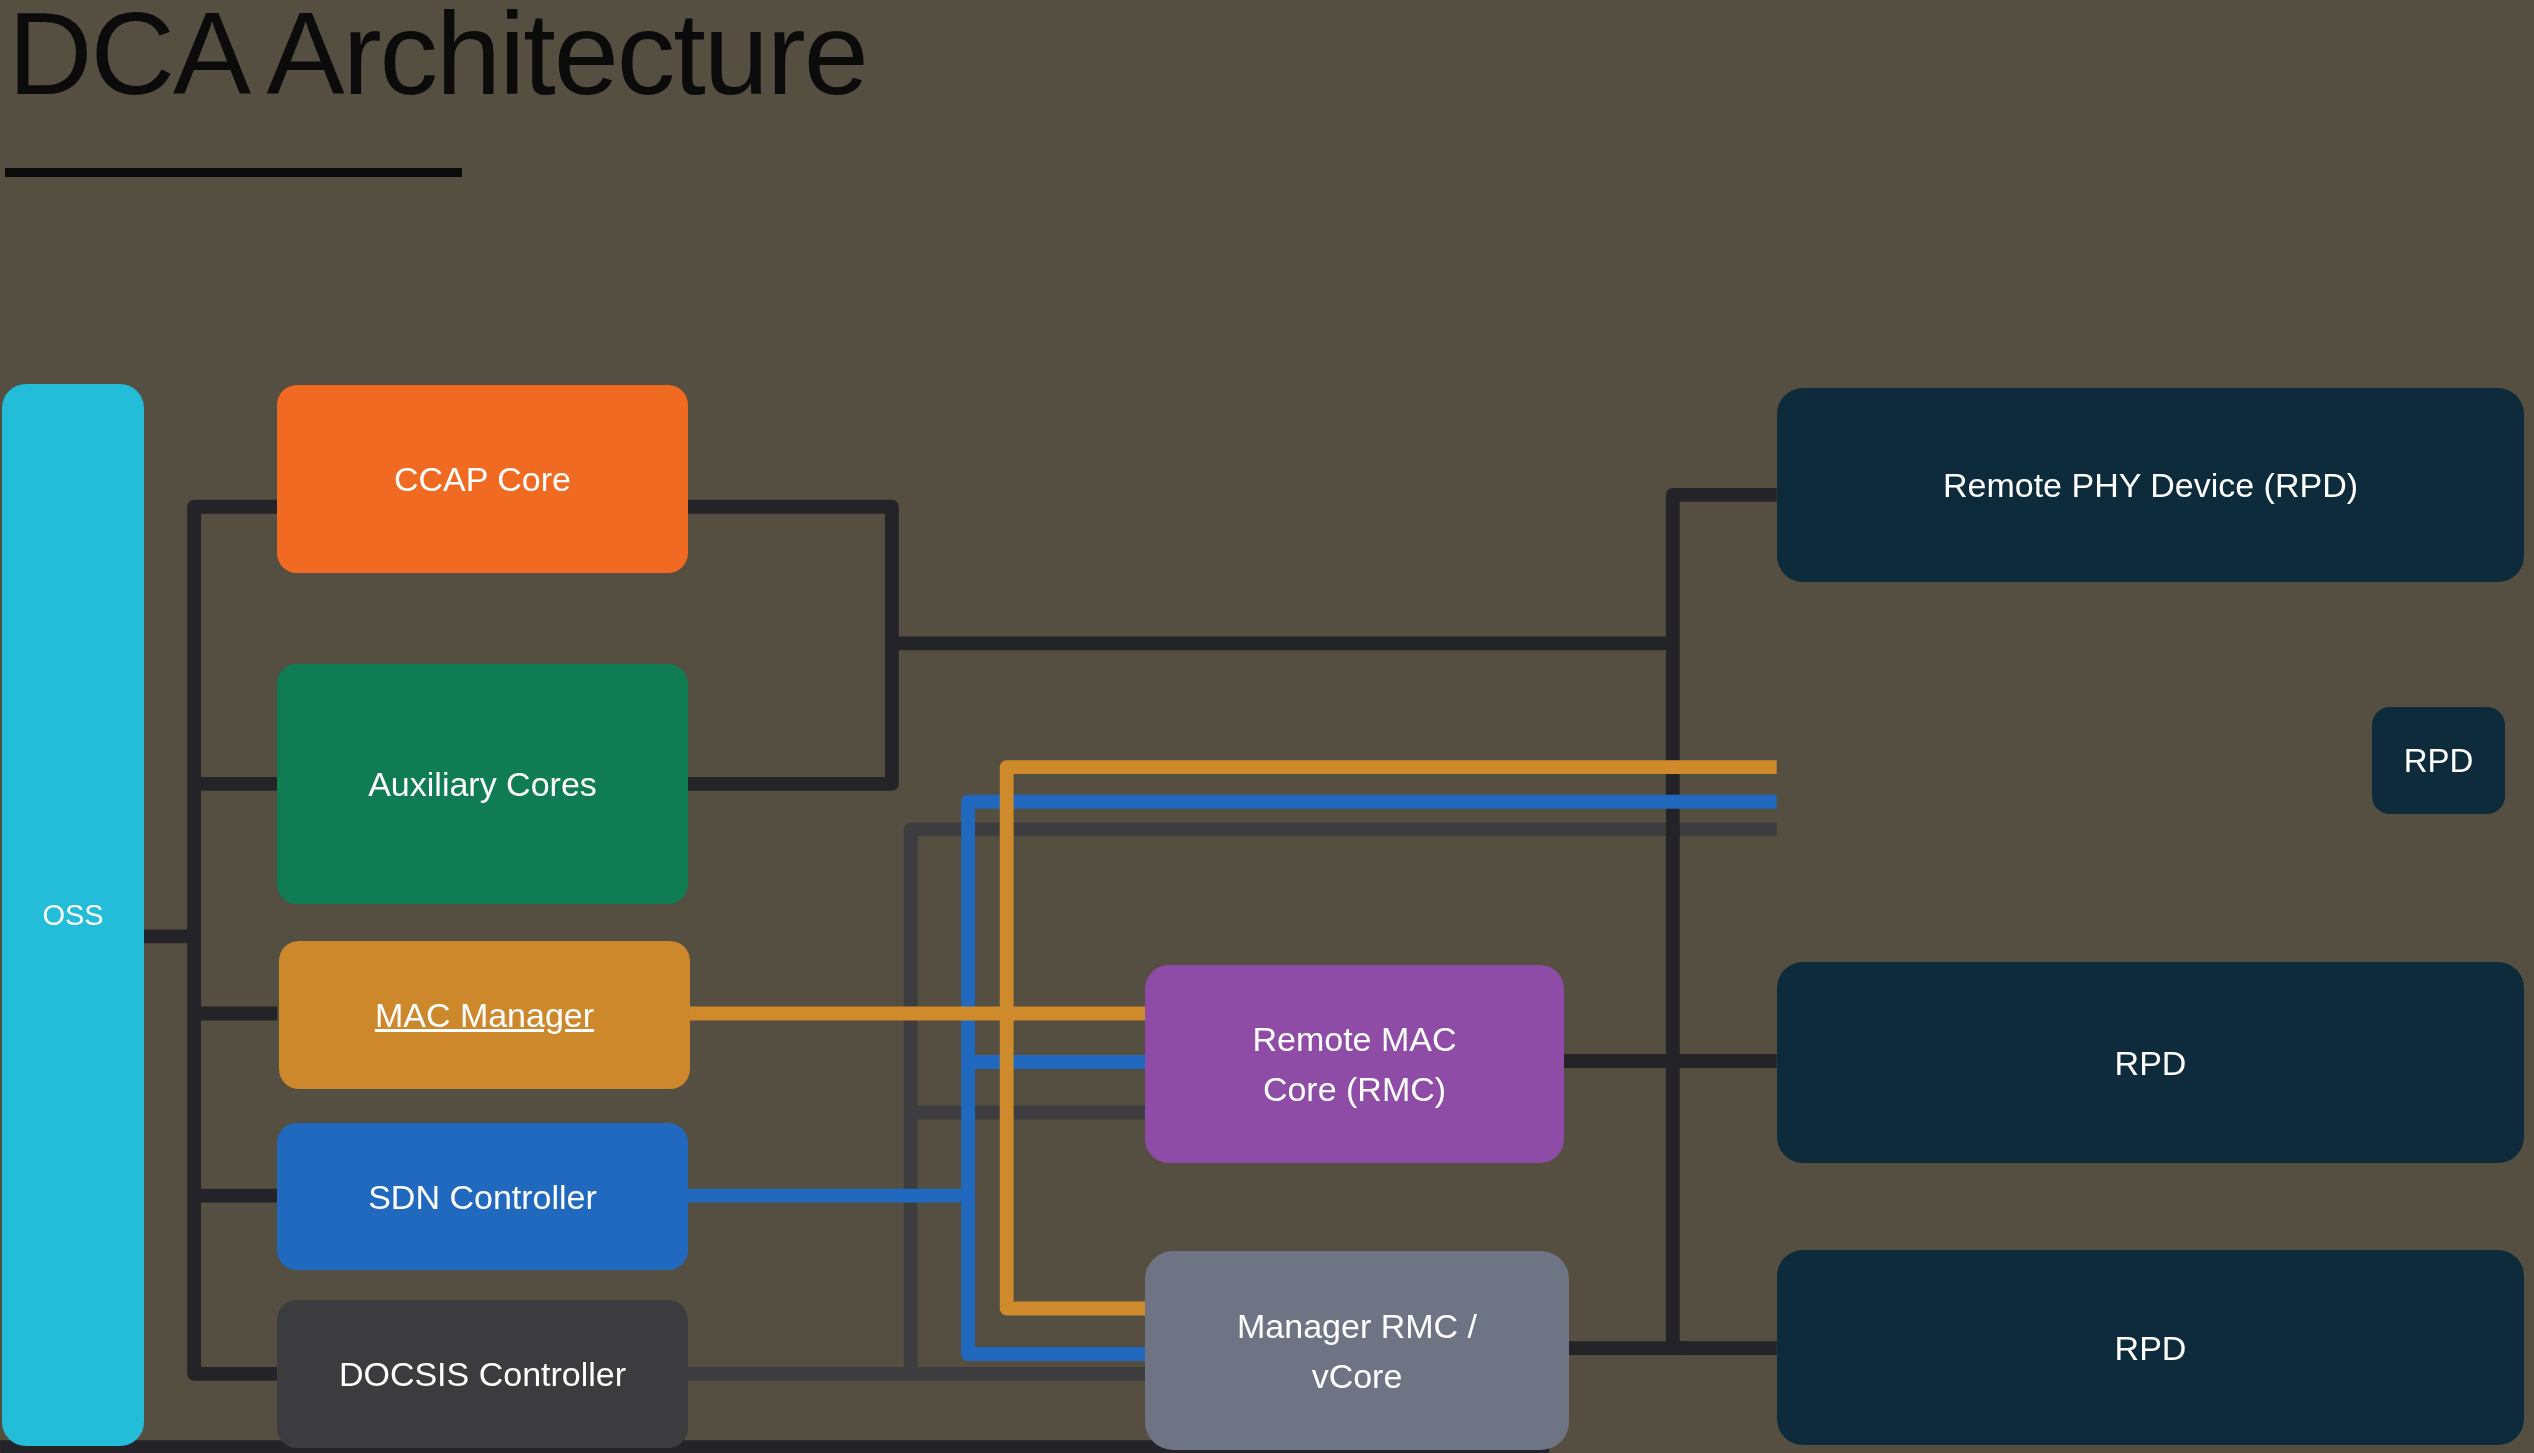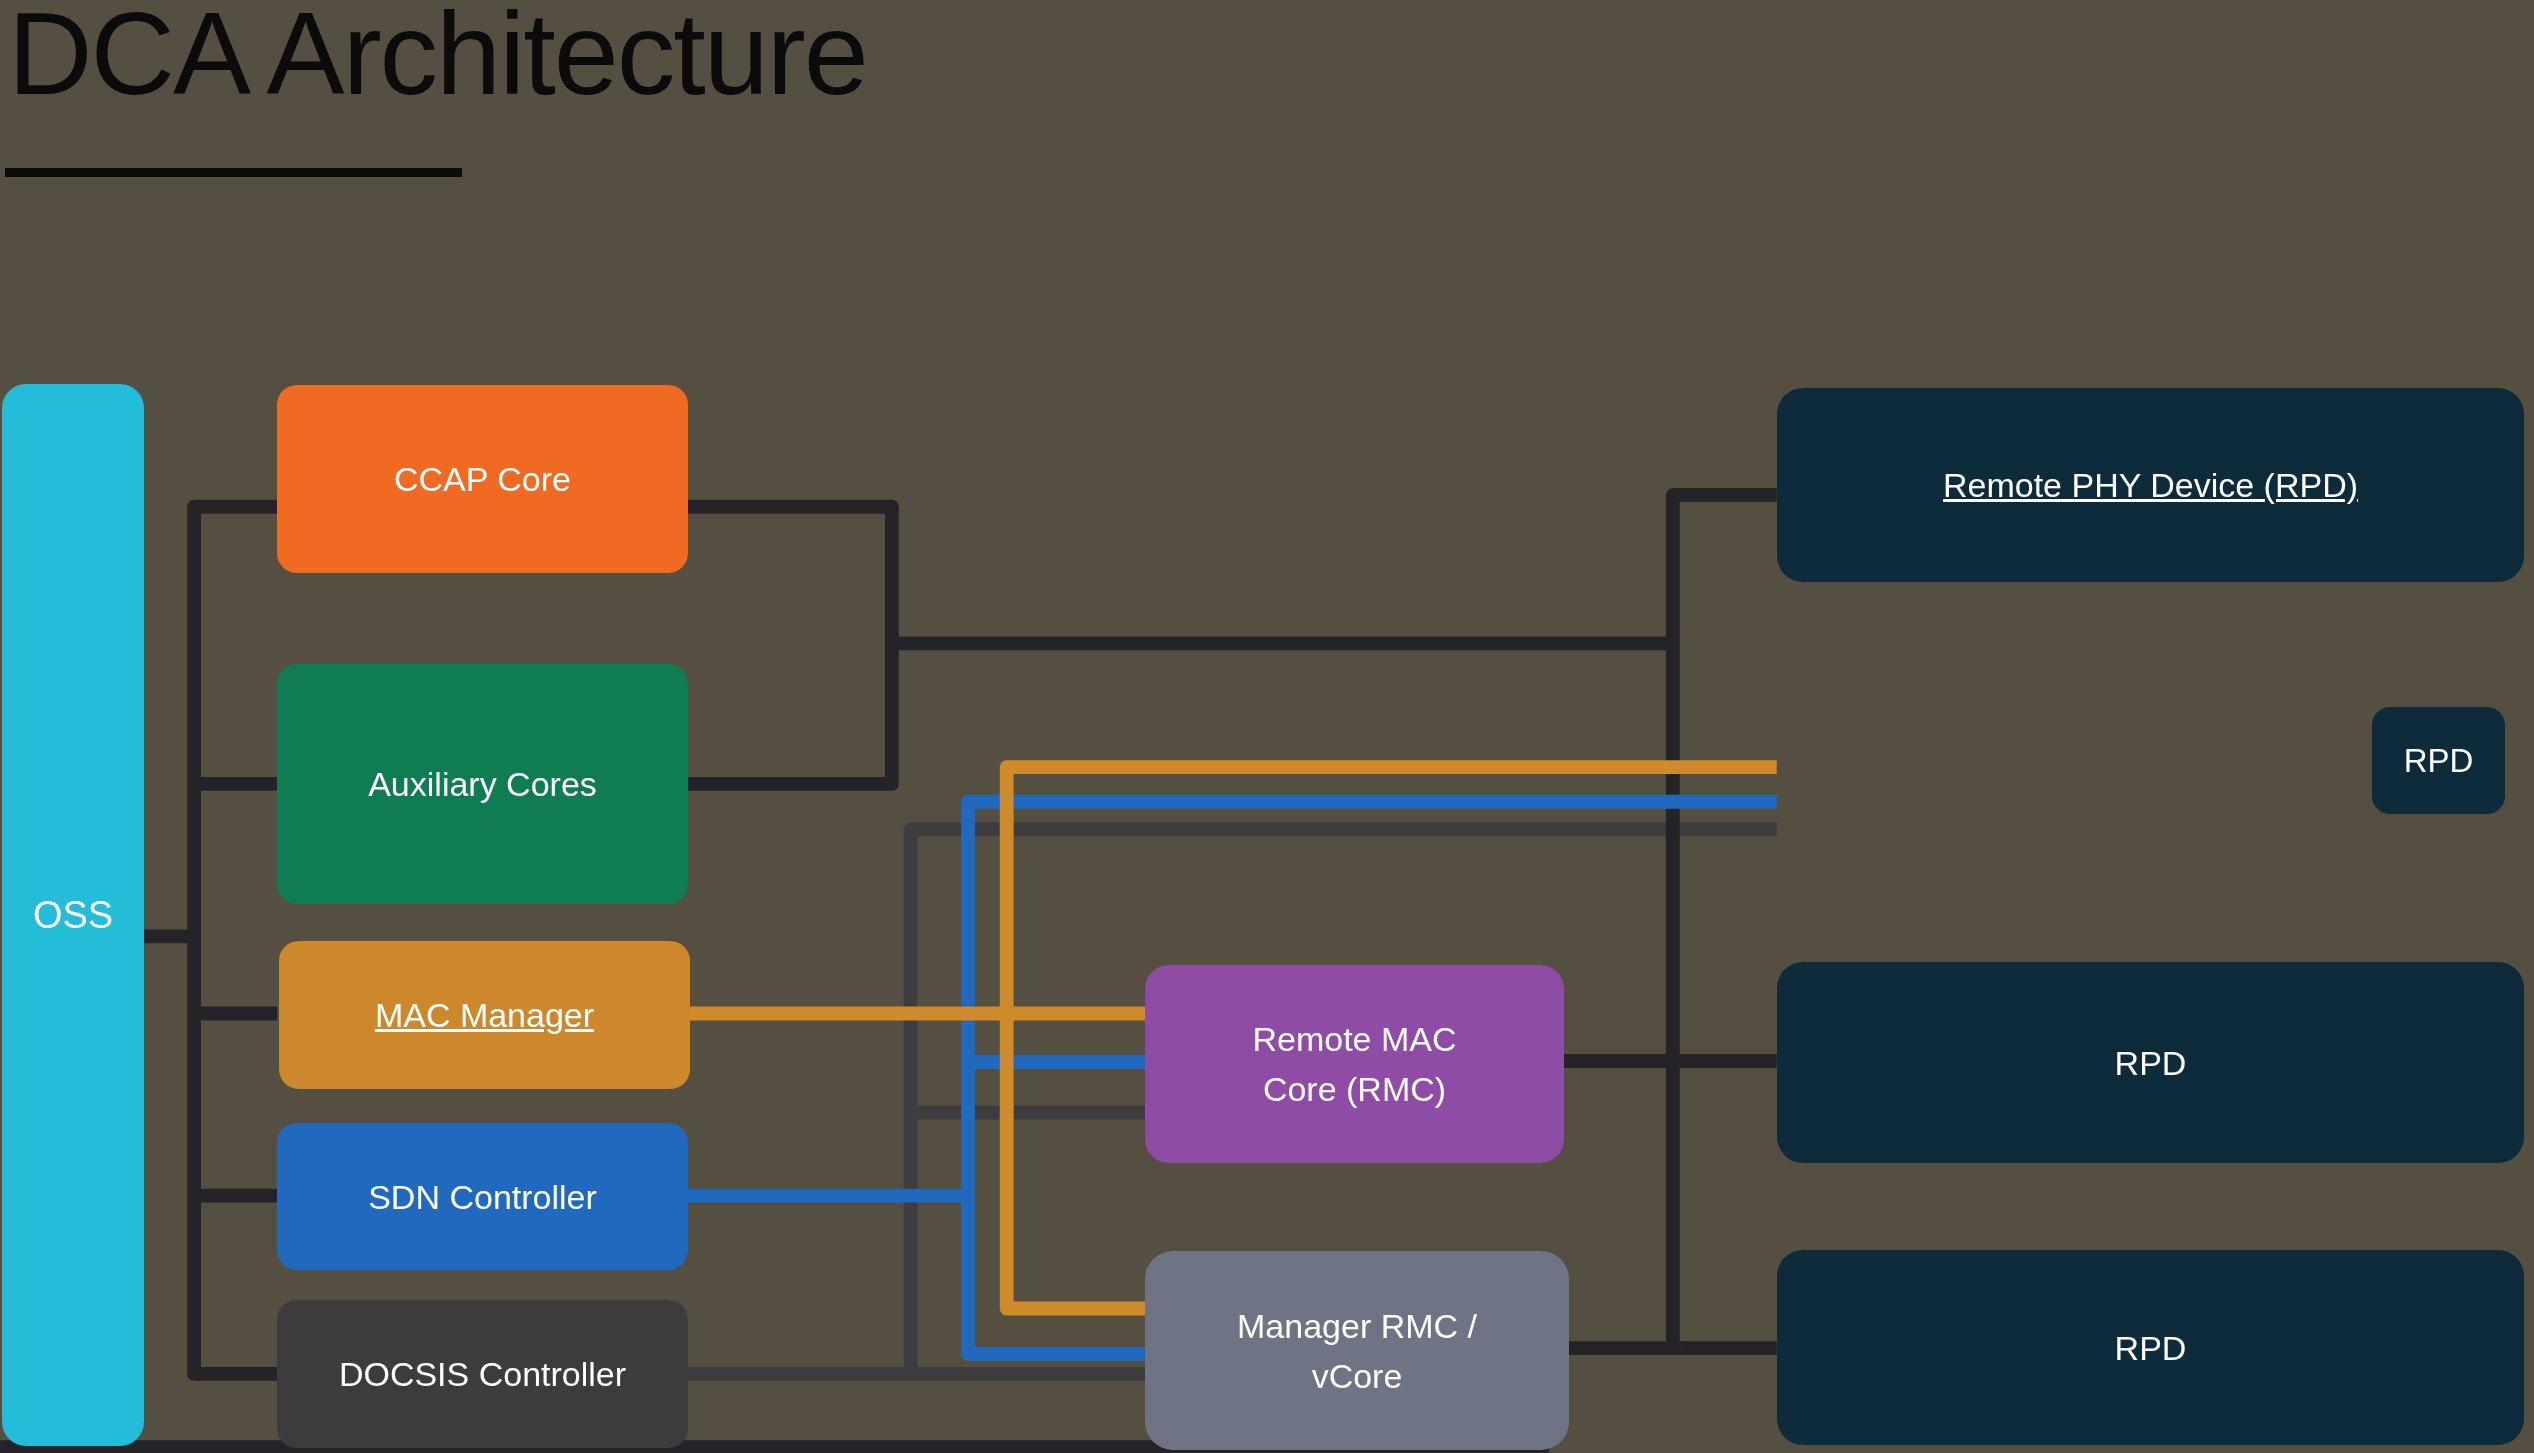--- a/index.html
+++ b/index.html
@@ -31,21 +31,21 @@
       <path d="M144 946 H203 M280 512 H196 V1388 H280 M196 792 H280 M196 1024 H280 M196 1208 H280" fill="none" stroke="#242428" stroke-width="14" stroke-linejoin="round" stroke-linecap="butt"></path>
       <path d="M695 512 H901 V792 H695 M901 650 H1690 M1795 500 H1690 V1362 H1795" fill="none" stroke="#242428" stroke-width="14" stroke-linejoin="round" stroke-linecap="butt"></path>
       <path d="M1580 1072 H1795" fill="none" stroke="#242428" stroke-width="14" stroke-linejoin="round" stroke-linecap="butt"></path>
       <path d="M1585 1362 H1705" fill="none" stroke="#242428" stroke-width="14" stroke-linejoin="round" stroke-linecap="butt"></path>
       <path d="M0 1462 H1565" fill="none" stroke="#242428" stroke-width="14" stroke-linejoin="round" stroke-linecap="butt"></path>
       <path d="M695 1208 H978 M1157 1368 H978 V810 H1795 M978 1073 H1157" fill="none" stroke="#2069BE" stroke-width="14" stroke-linejoin="round" stroke-linecap="butt"></path>
       <path d="M695 1024 H1157 M1157 1322 H1017 V775 H1795" fill="none" stroke="#CF8A2B" stroke-width="14" stroke-linejoin="round" stroke-linecap="butt"></path>
     </svg>
   <div id="title" style="color: rgb(11, 11, 11);">DCA Architecture</div>
   <div id="title-underline" style="background: rgb(11, 11, 11);"></div>
-<div class="node" style="left: 2px; top: 384px; width: 142px; height: 1062px; border-radius: 24px; background: rgb(35, 188, 217); color: rgb(255, 255, 255); font-size: 38px;">
+<div class="node" style="left: 2px; top: 384px; width: 142px; height: 1062px; border-radius: 24px; background: rgb(35, 188, 217); color: rgb(255, 255, 255); font-size: 29px;">
       <div>
         <span class="lbl">OSS</span>
       </div>
     </div>
     <div class="node" style="left: 277px; top: 385px; width: 411px; height: 188px; border-radius: 20px; background: rgb(241, 106, 34); color: rgb(255, 255, 255);">
       <div>
         <span class="lbl">CCAP Core</span>
       </div>
     </div>
     <div class="node" style="left: 277px; top: 664px; width: 411px; height: 240px; border-radius: 20px; background: rgb(15, 124, 83); color: rgb(255, 255, 255); text-align: center;">
@@ -73,21 +73,21 @@
         <span class="lbl">Remote MAC</span>
         <span class="lbl">Core (RMC)</span>
       </div>
     </div>
     <div class="node" style="left: 1145px; top: 1251px; width: 424px; height: 199px; border-radius: 28px; background: rgb(111, 116, 133); color: rgb(255, 255, 255);">
       <div>
         <span class="lbl">Manager RMC /</span>
         <span class="lbl">vCore</span>
       </div>
     </div>
-    <div class="node" style="left: 1777px; top: 388px; width: 747px; height: 194px; border-radius: 26px; background: rgb(14, 43, 60); color: rgb(255, 255, 255); text-decoration: underline;">
+    <div class="node" style="left: 1777px; top: 388px; width: 747px; height: 194px; border-radius: 26px; background: rgb(14, 43, 60); color: rgb(255, 255, 255);">
       <div>
         <span class="lbl">Remote PHY Device (RPD)</span>
       </div>
     </div>
     <div class="node" style="left: 2372px; top: 707px; width: 133px; height: 107px; border-radius: 18px; background: rgb(14, 43, 60); color: rgb(255, 255, 255); font-size: 33px;">
       <div>
         <span class="lbl">RPD</span>
       </div>
     </div>
     <div class="node" style="left: 1777px; top: 962px; width: 747px; height: 201px; border-radius: 26px; background: rgb(14, 43, 60); color: rgb(255, 255, 255);">

